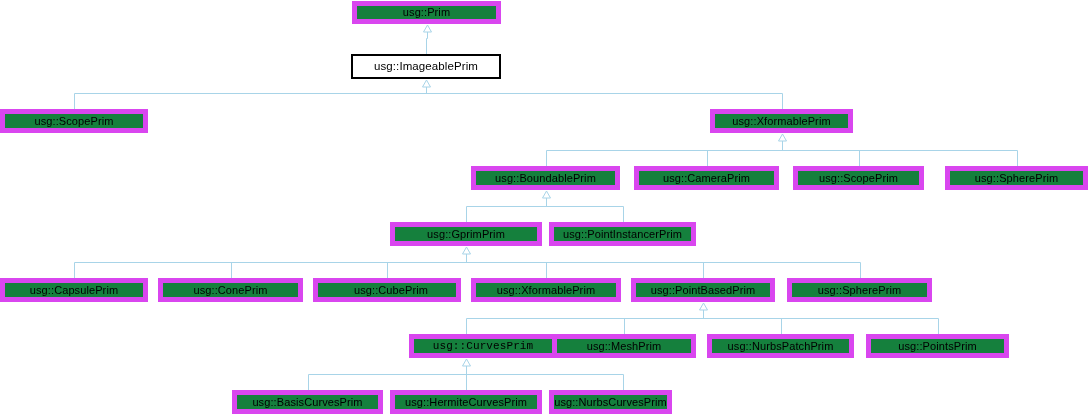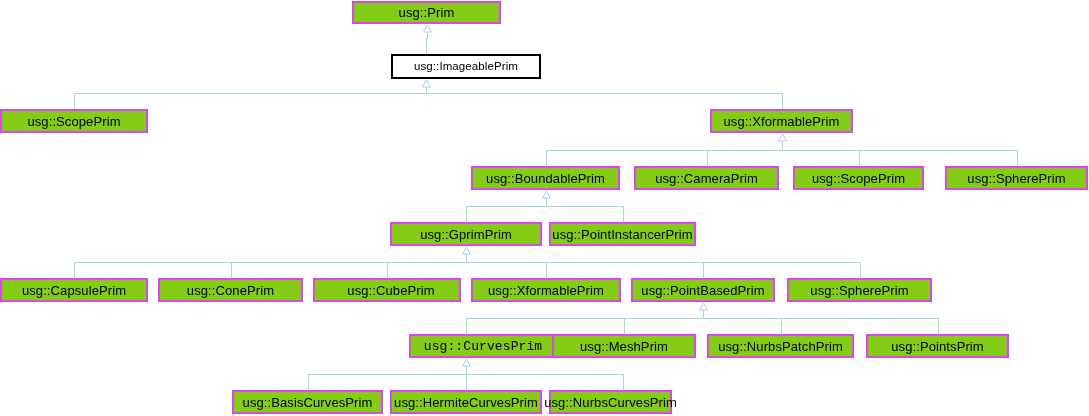--- a/index.html
+++ b/index.html
@@ -22,24 +22,24 @@
     position: absolute;
     left: 0;
     top: 0;
     width: 1089px;
     height: 416px;
     pointer-events: none;
   }
   .node {
     position: absolute;
     box-sizing: border-box;
-    background: #84cc16;
-    border: 2px solid #d946ef;
+    background: #15803d;
+    border: 5px solid #d946ef;
     color: #000000;
-    font-size: 13px;
+    font-size: 11px;
     line-height: 1;
     display: flex;
     align-items: center;
     justify-content: center;
     white-space: nowrap;
     letter-spacing: 0.1px;
     z-index: 2;
   }
   .node.root-node {
     background: #ffffff;
@@ -107,21 +107,21 @@
         <line x1="308.5" y1="374.5" x2="308.5" y2="390.5" stroke="#a8d4e8" stroke-width="1"></line>
         <line x1="466.5" y1="374.5" x2="466.5" y2="390.5" stroke="#a8d4e8" stroke-width="1"></line>
         <line x1="623.5" y1="374.5" x2="623.5" y2="390.5" stroke="#a8d4e8" stroke-width="1"></line>
         <path d="M 466.5 359 L 462.5 366 L 470.5 366 Z" fill="#ffffff" stroke="#a8d4e8" stroke-width="1"></path>
       </g>
     </svg>
   <div id="nodes">
       <div class="node" style="left: 352px; top: 1px; width: 149px; height: 23px;">
         <span>usg::Prim</span>
       </div>
-      <div class="node root-node" style="left: 351px; top: 54px; width: 150px; height: 25px; margin-left: 40px;">
+      <div class="node root-node" style="left: 351px; top: 54px; width: 150px; height: 25px;">
         <span>usg::ImageablePrim</span>
       </div>
       <div class="node" style="left: 0px; top: 109px; width: 148px; height: 24px;">
         <span>usg::ScopePrim</span>
       </div>
       <div class="node" style="left: 710px; top: 109px; width: 143px; height: 24px;">
         <span>usg::XformablePrim</span>
       </div>
       <div class="node" style="left: 471px; top: 166px; width: 149px; height: 24px;">
         <span>usg::BoundablePrim</span>

